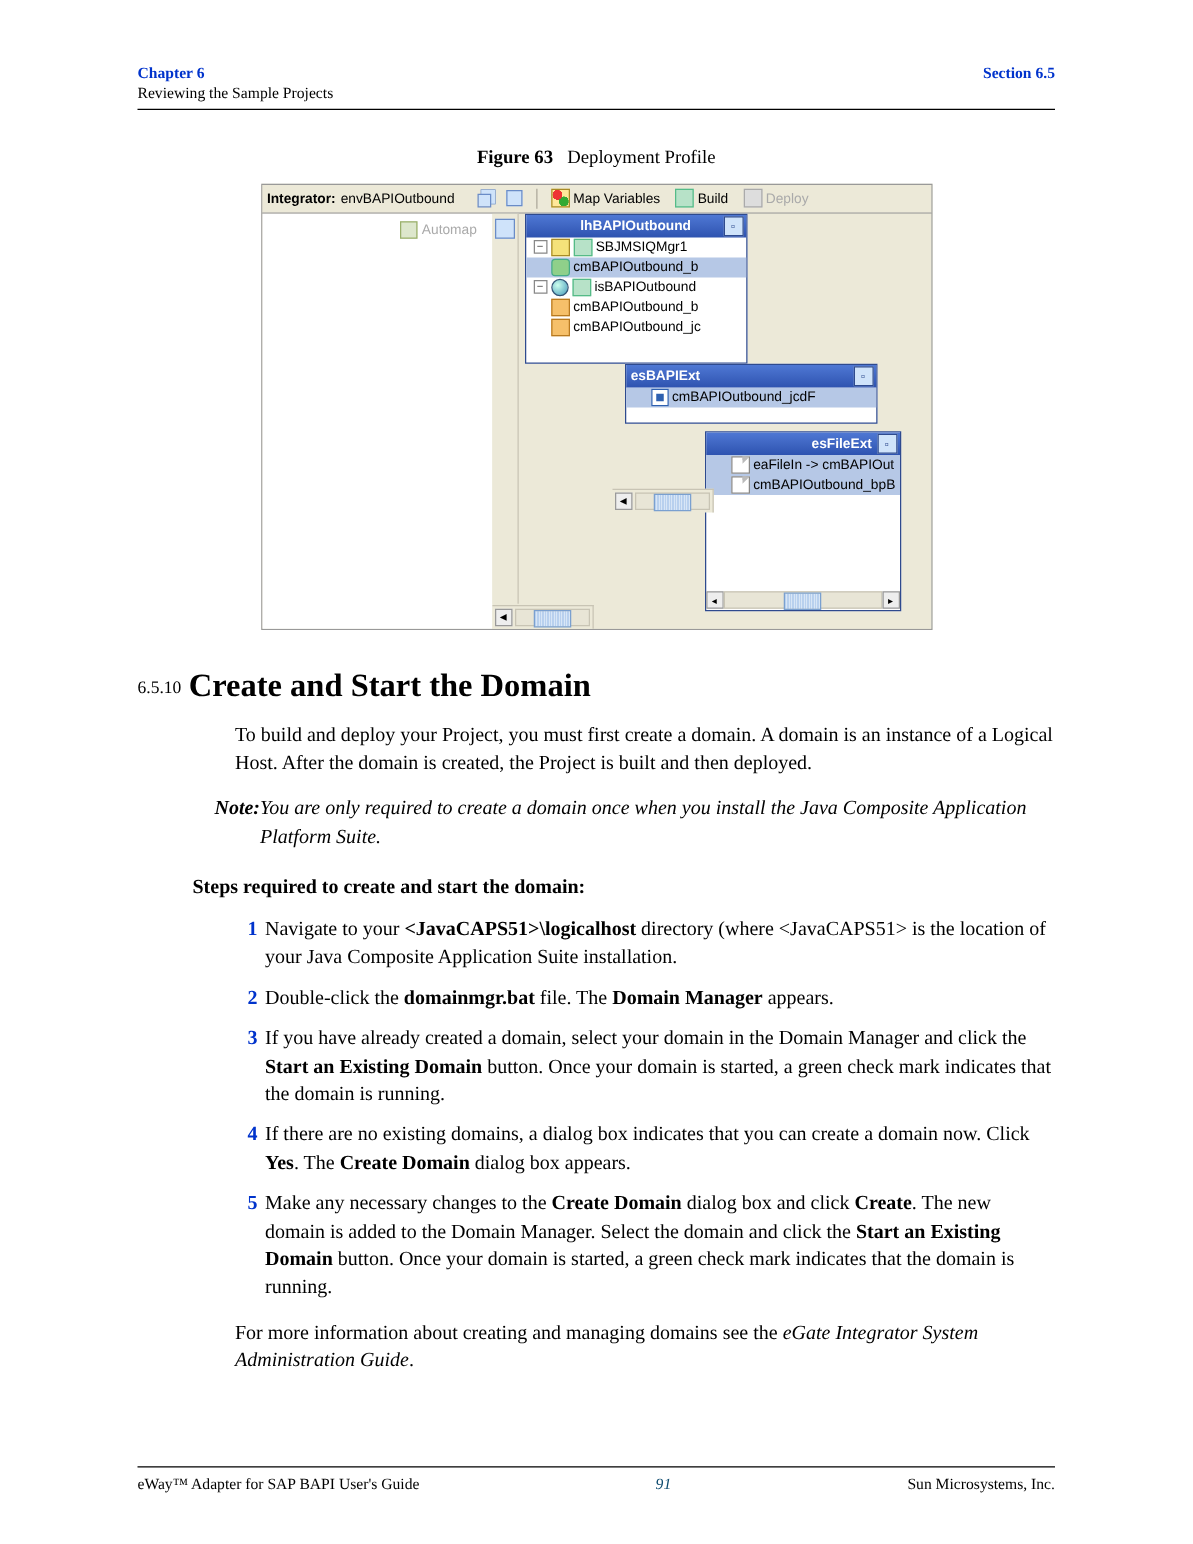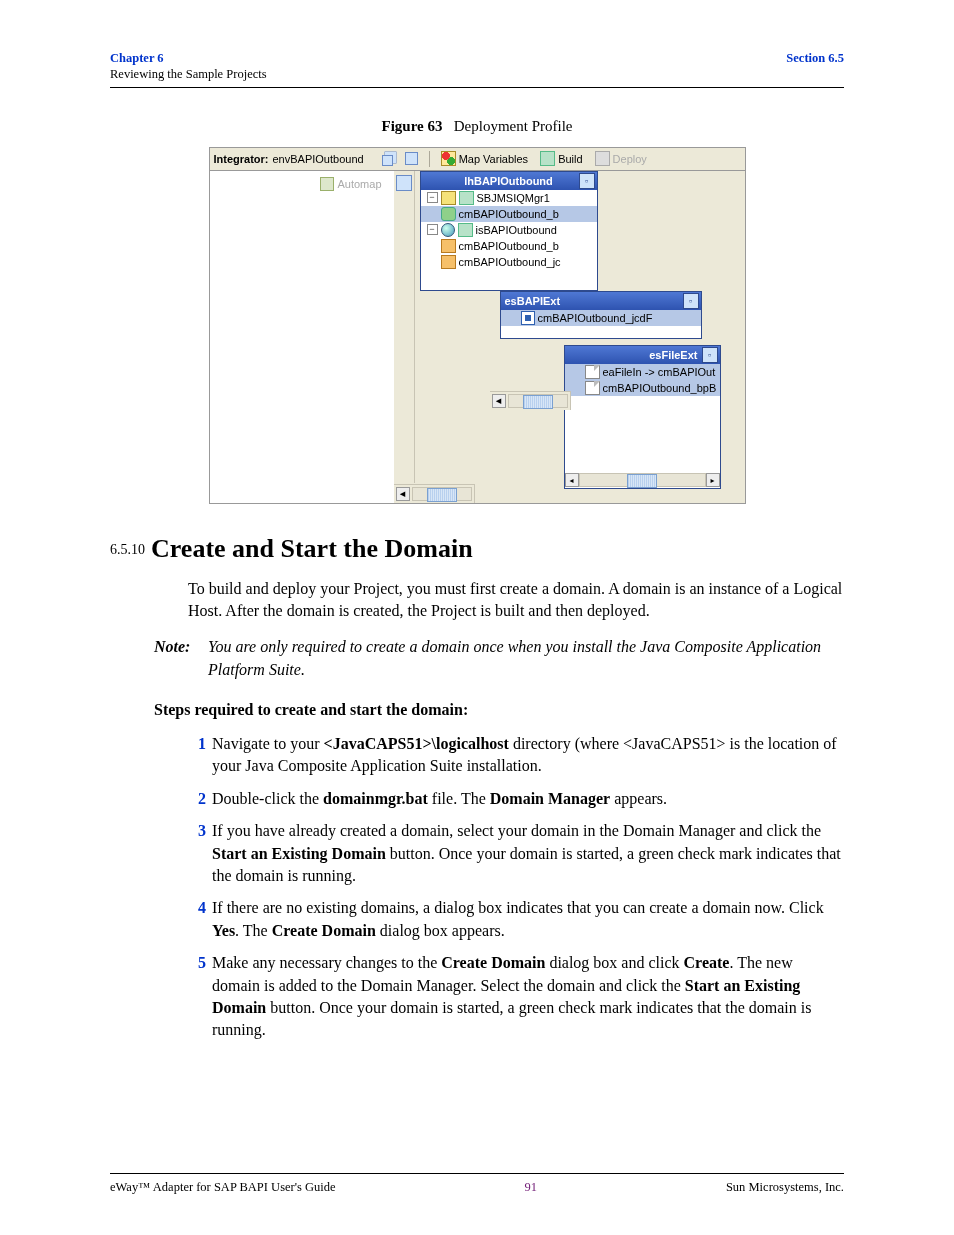--- a/index.html
+++ b/index.html
@@ -231,21 +231,21 @@
     margin: 0 0 14px 0;
     padding-left: 78px;
   }
   .note-row {
     display: flex;
     font-size: 16px;
     line-height: 1.40;
     margin: 0 0 20px 0;
     padding-left: 44px;
   }
-  .note-label { font-style: italic; font-weight: bold; width: 54px; flex:none; }
+  .note-label { font-style: italic; font-weight: bold; width: 54px; flex:none;text-align:right; }
   .note-text { font-style: italic; }
   p.lead {
     font-size: 16px;
     font-weight: bold;
     margin: 0 0 14px 0;
     padding-left: 44px;
   }
   ol.steps {
     list-style: none;
     padding: 0 0 0 78px;
@@ -278,21 +278,21 @@
 
   .footer {
     position: absolute;
     left: 110px; right: 110px; bottom: 40px;
     border-top: 1px solid #000;
     padding-top: 6px;
     display: flex;
     justify-content: space-between;
     font-size: 12.5px;
   }
-  .footer .pg { color: #701a75; }
+  .footer .pg { color: #0c4a6e; font-style: italic; }
 </style>
 </head>
 <body>
 
 <div class="page">
 
   <div class="header-row">
     <div class="header-left">
       <div class="chapter-link">Chapter 6</div>
       <div class="header-sub">Reviewing the Sample Projects</div>
@@ -464,20 +464,23 @@
     <li>
       <span class="num">4</span>
       <span>If there are no existing domains, a dialog box indicates that you can create a domain now. Click </span><span class="b">Yes</span><span>. The </span><span class="b">Create Domain</span><span> dialog box appears.</span>
     </li>
     <li>
       <span class="num">5</span>
       <span>Make any necessary changes to the </span><span class="b">Create Domain</span><span> dialog box and click </span><span class="b">Create</span><span>. The new domain is added to the Domain Manager. Select the domain and click the </span><span class="b">Start an Existing Domain</span><span> button. Once your domain is started, a green check mark indicates that the domain is running.</span>
     </li>
   </ol>
 
+  <p class="after">
+    <span>For more information about creating and managing domains see the </span><span class="i">eGate Integrator System Administration Guide</span><span>.</span>
+  </p>
 
   <div class="footer">
     <span>eWay™ Adapter for SAP BAPI User's Guide</span>
     <span class="pg">91</span>
     <span>Sun Microsystems, Inc.</span>
   </div>
 
 </div>
 
 </body></html>

